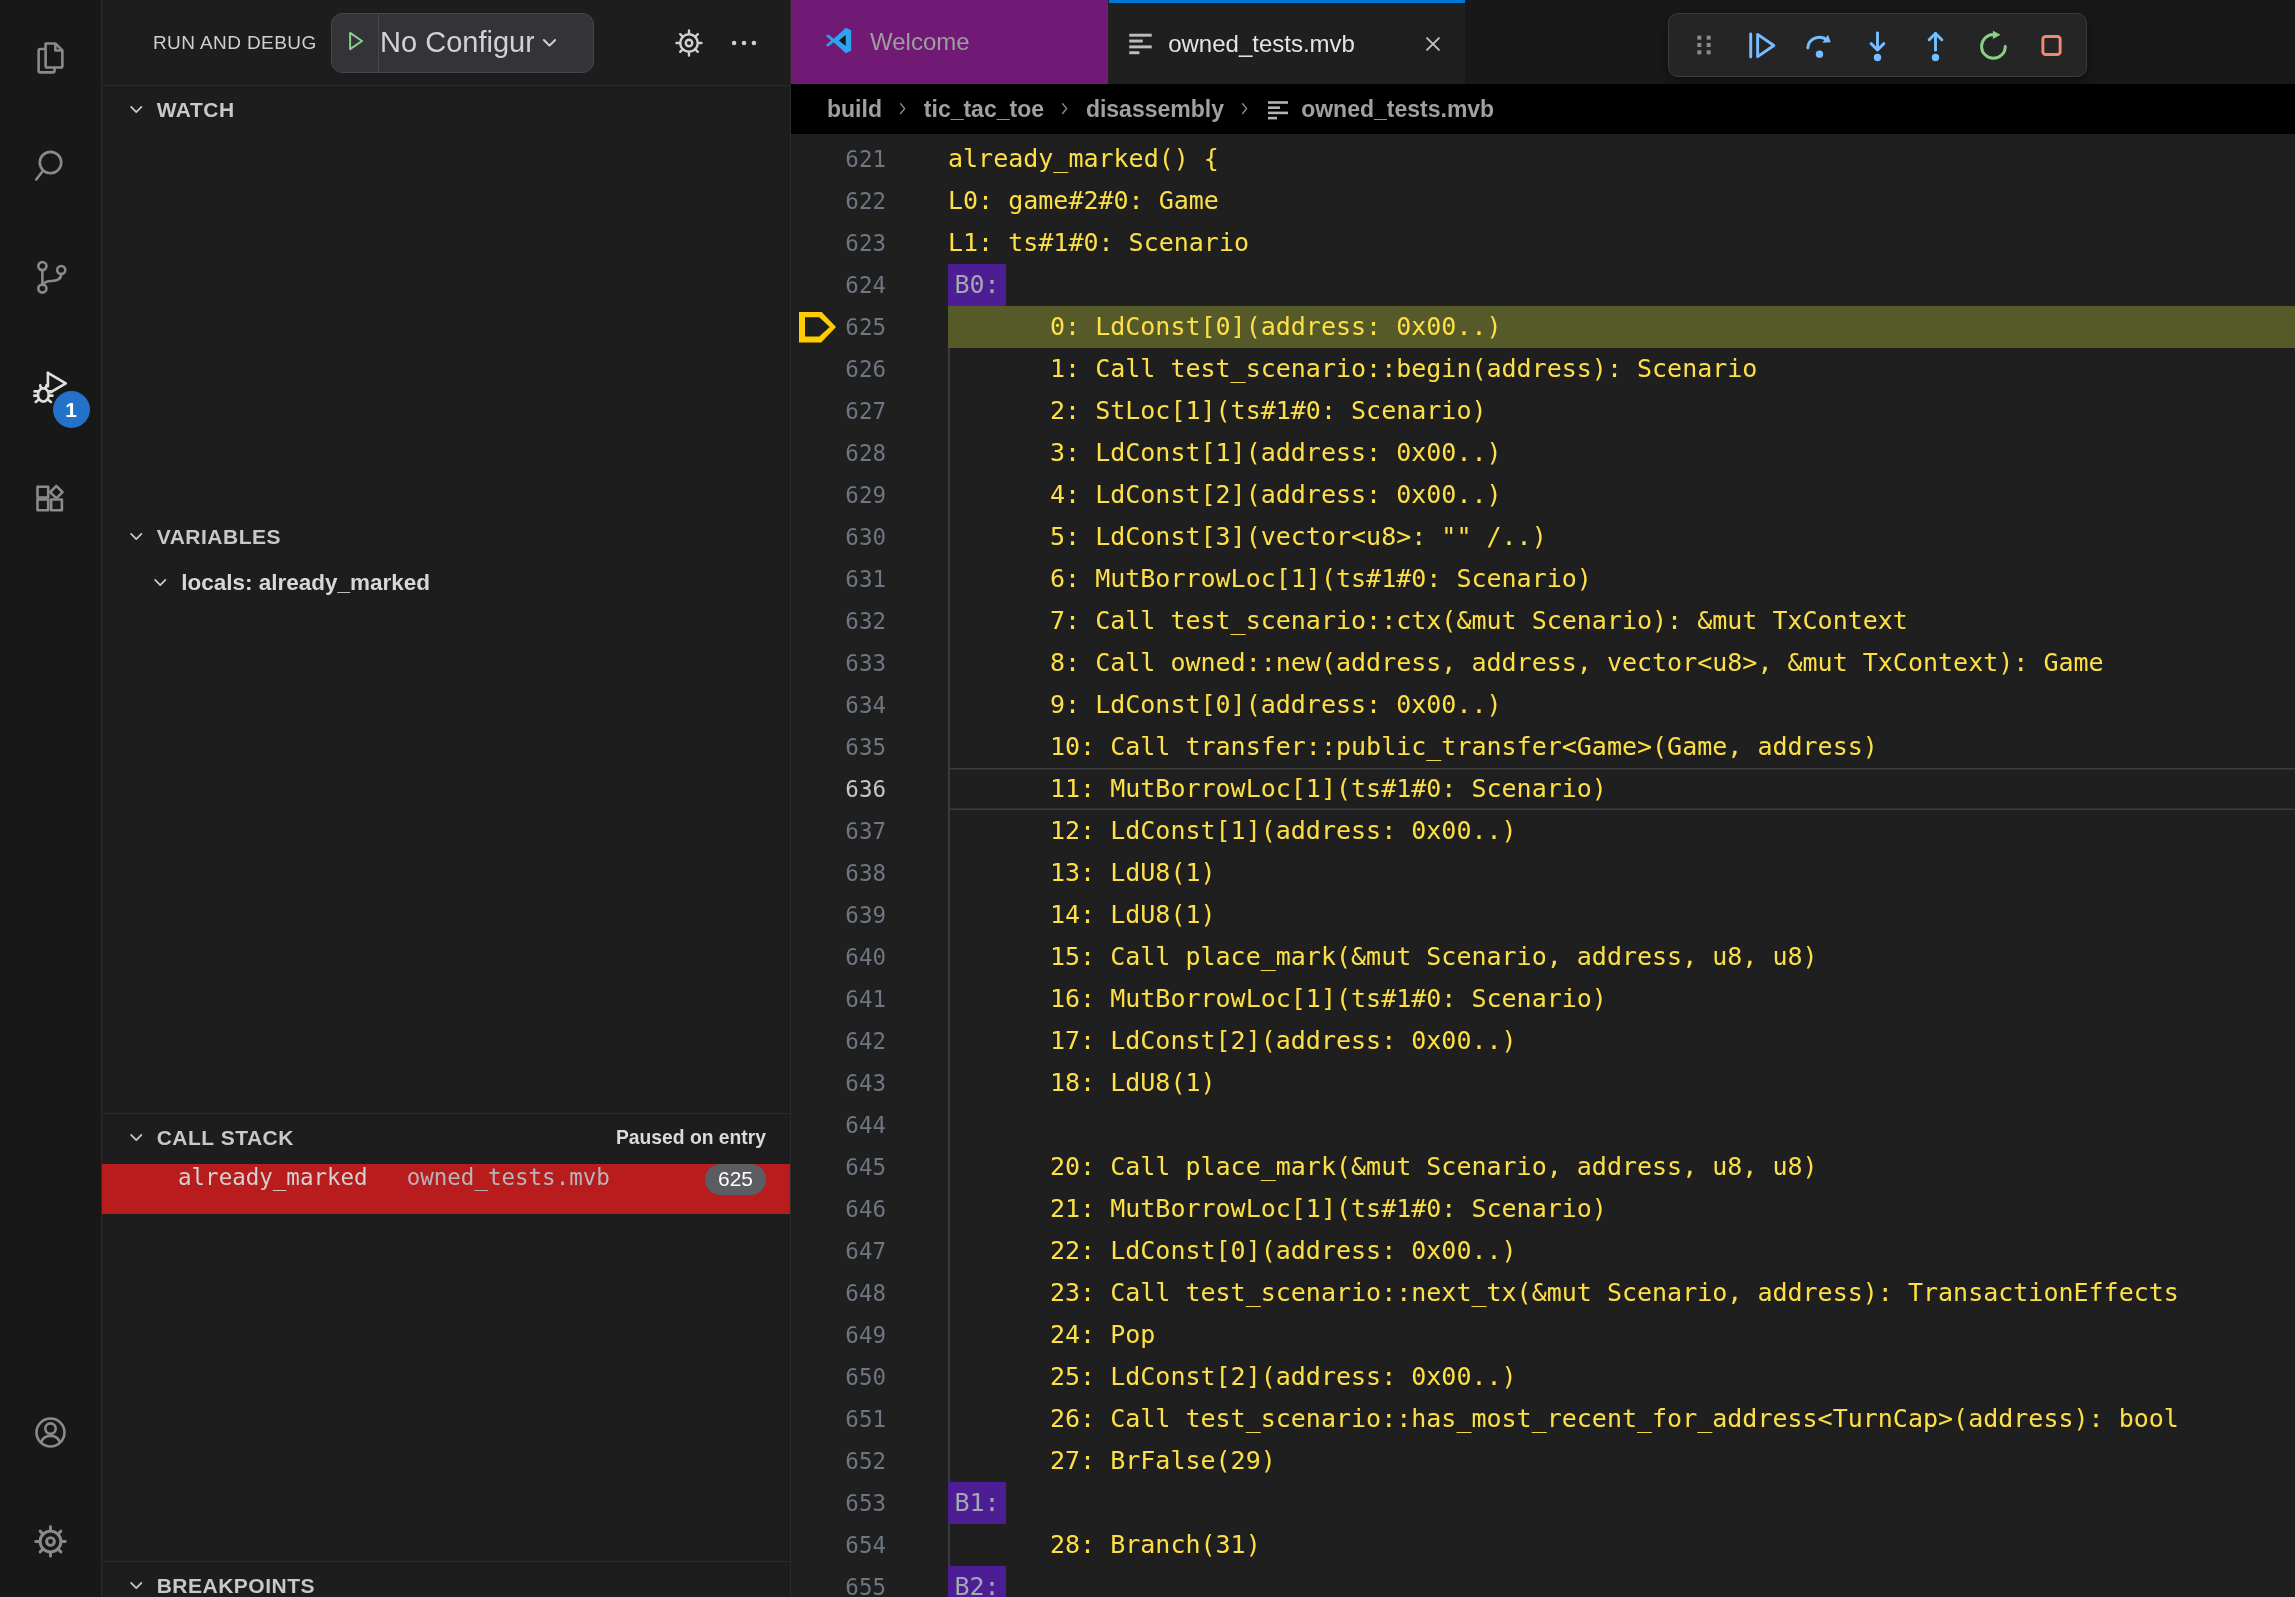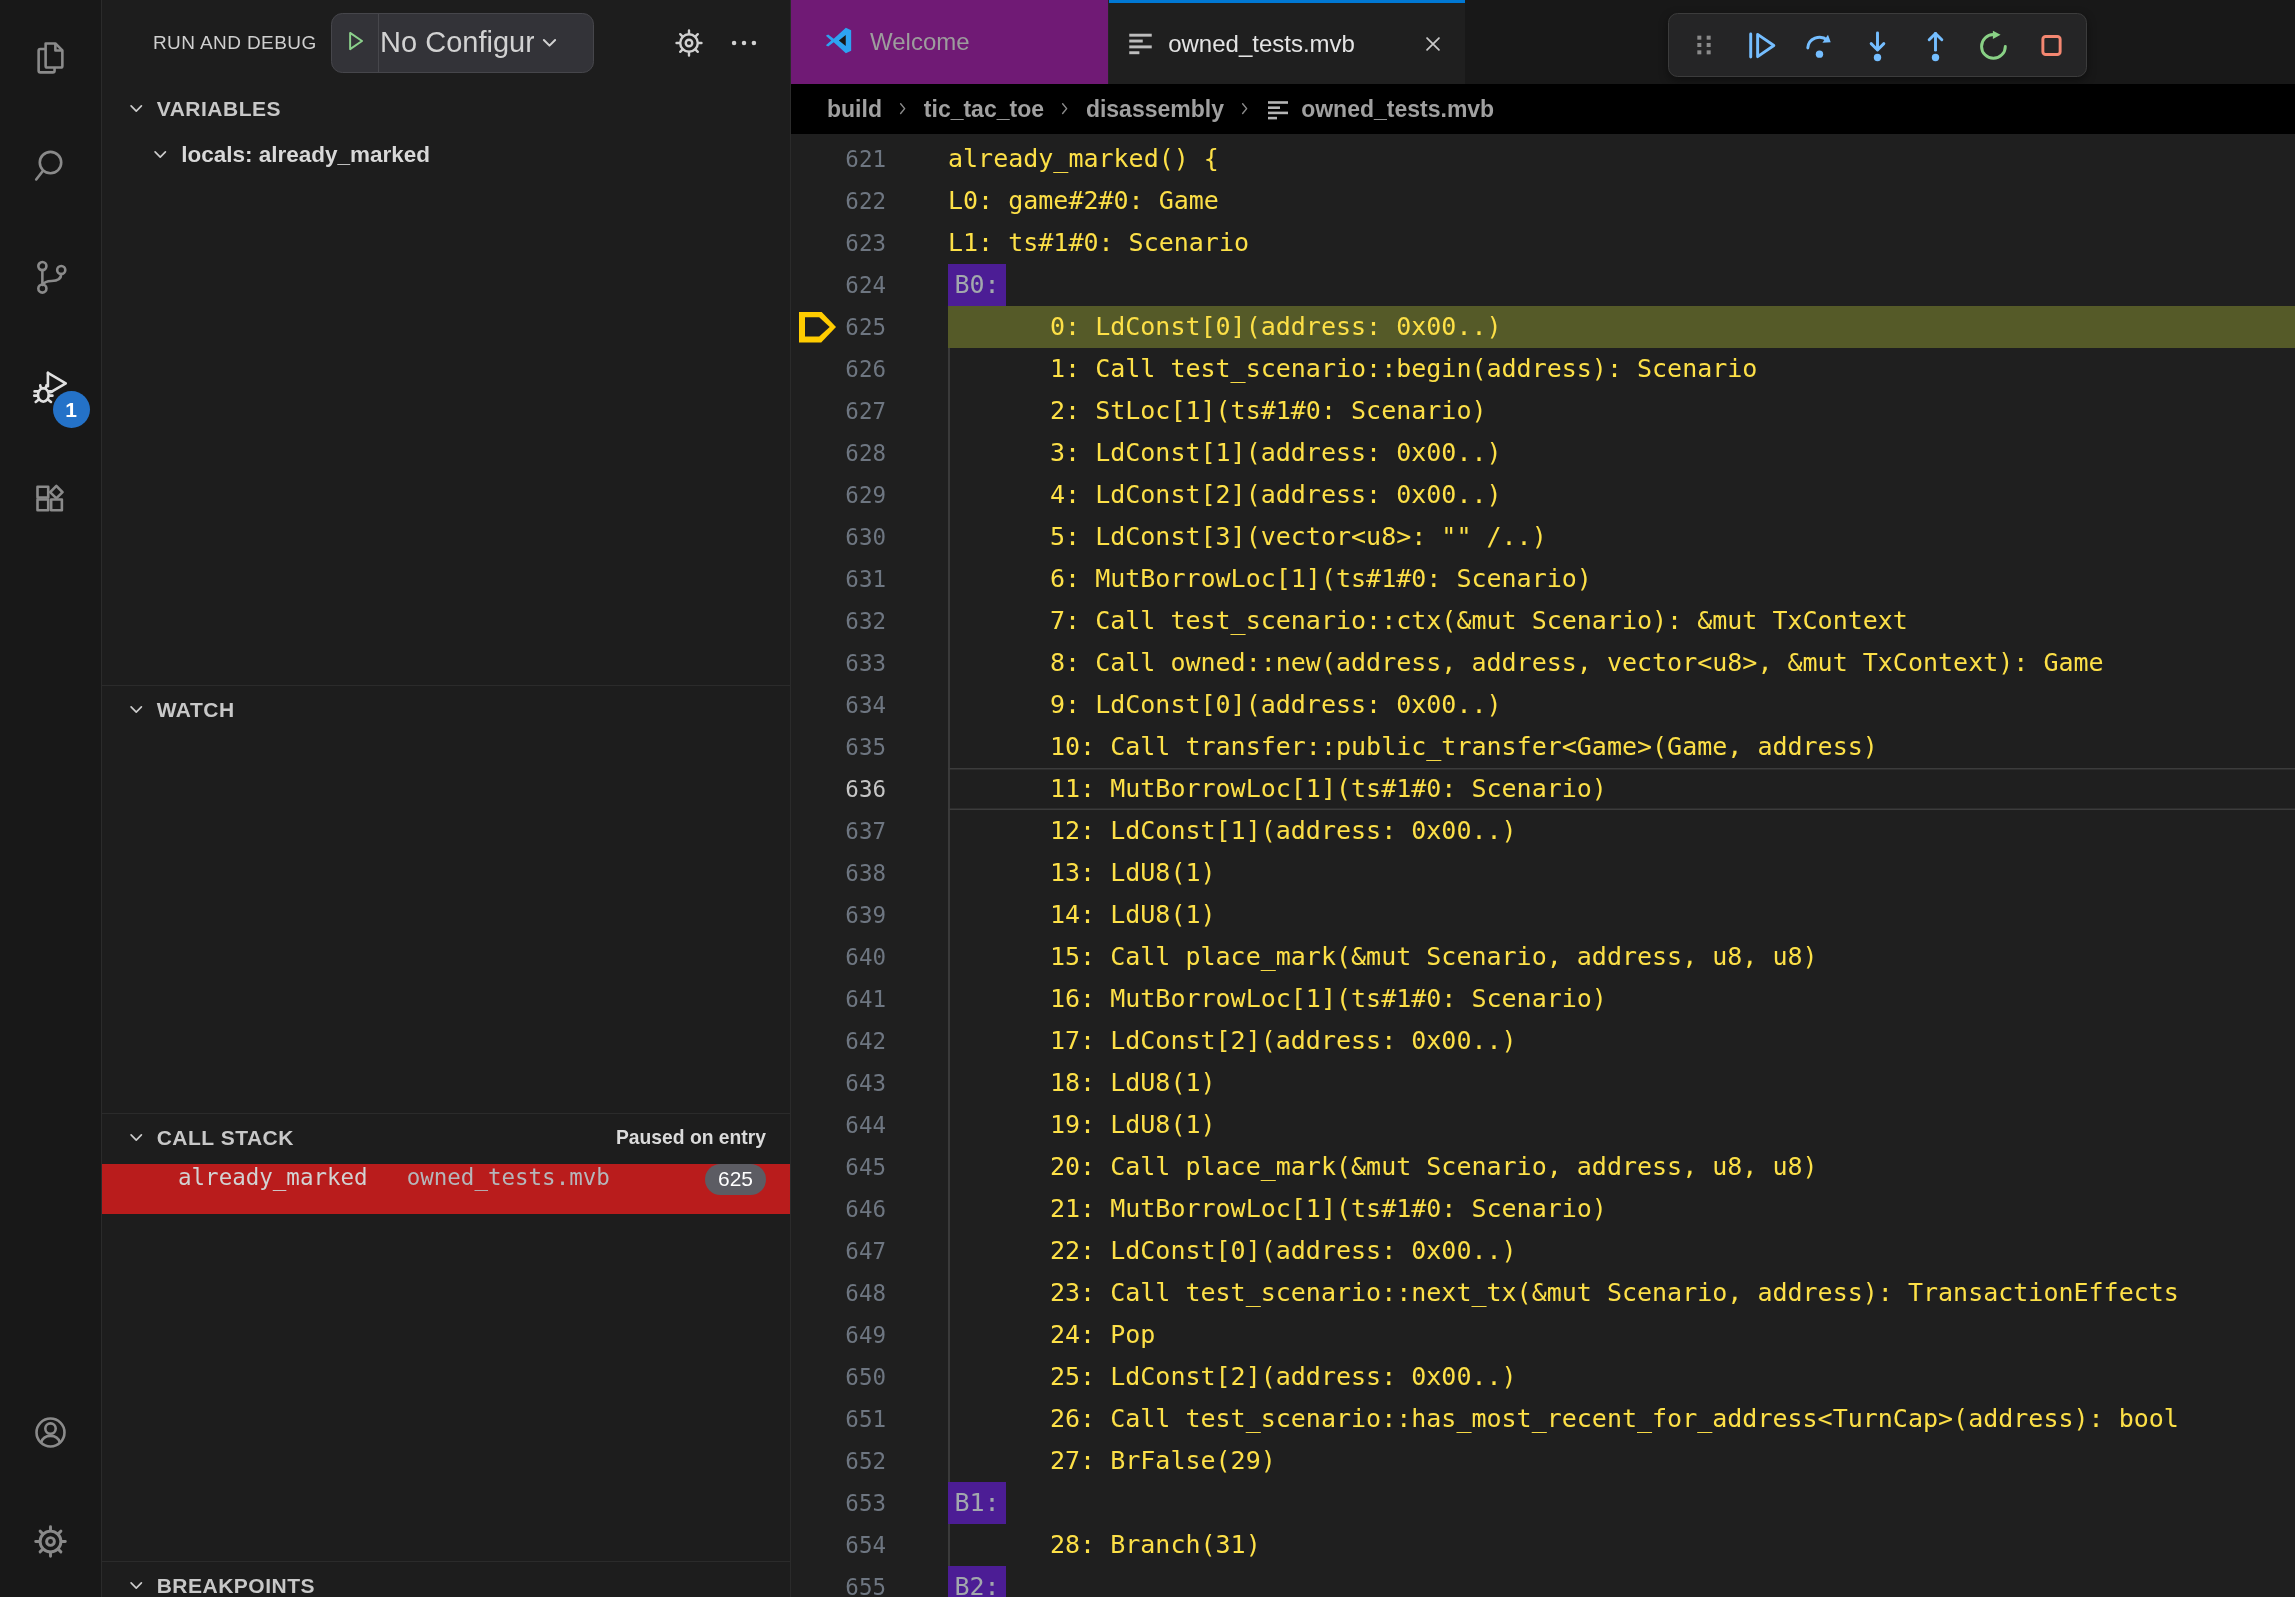--- a/index.html
+++ b/index.html
@@ -167,47 +167,47 @@
         </span>
       <span class="sb-dots">
           <svg width="34" height="34" viewBox="0 0 24 24" fill="#d0d0d0">
         <circle cx="5" cy="12" r="1.6"></circle>
             <circle cx="12" cy="12" r="1.6"></circle>
             <circle cx="19" cy="12" r="1.6"></circle>
       </svg>
         </span>
     </div>
 
+    <section class="section sec-watch">
+      <div class="sec-head">
+        <span class="chev">
+            <svg width="22.5" height="22.5" viewBox="0 0 24 24" fill="none" stroke="#cccccc" stroke-width="1.8" stroke-linecap="round" stroke-linejoin="round">
+              <path d="M6.5 9.5 L12 15 L17.5 9.5"></path>
+            </svg>
+          </span>
+        <span class="sec-label">WATCH</span>
+      </div>
+    </section>
+
     <section class="section sec-variables">
       <div class="sec-head">
         <span class="chev">
             <svg width="22.5" height="22.5" viewBox="0 0 24 24" fill="none" stroke="#cccccc" stroke-width="1.8" stroke-linecap="round" stroke-linejoin="round">
               <path d="M6.5 9.5 L12 15 L17.5 9.5"></path>
             </svg>
           </span>
         <span class="sec-label">VARIABLES</span>
       </div>
       <div class="locals-row">
         <span class="chev">
             <svg width="22.5" height="22.5" viewBox="0 0 24 24" fill="none" stroke="#cccccc" stroke-width="1.8" stroke-linecap="round" stroke-linejoin="round">
               <path d="M6.5 9.5 L12 15 L17.5 9.5"></path>
             </svg>
           </span>
         <span class="locals-label">locals: already_marked</span>
-      </div>
-    </section>
-
-    <section class="section sec-watch">
-      <div class="sec-head">
-        <span class="chev">
-            <svg width="22.5" height="22.5" viewBox="0 0 24 24" fill="none" stroke="#cccccc" stroke-width="1.8" stroke-linecap="round" stroke-linejoin="round">
-              <path d="M6.5 9.5 L12 15 L17.5 9.5"></path>
-            </svg>
-          </span>
-        <span class="sec-label">WATCH</span>
       </div>
     </section>
 
     <section class="section sec-callstack">
       <div class="sec-head">
         <span class="chev">
             <svg width="22.5" height="22.5" viewBox="0 0 24 24" fill="none" stroke="#cccccc" stroke-width="1.8" stroke-linecap="round" stroke-linejoin="round">
               <path d="M6.5 9.5 L12 15 L17.5 9.5"></path>
             </svg>
           </span>
@@ -546,23 +546,20 @@
           </span>
           <div class="code-body">
             <span class="code-text">18: LdU8(1)</span>
           </div>
         </div>
 
         <div class="code-row k-plain i-1">
           <span class="gutter">
             <span class="ln">644</span>
           </span>
-          <div class="code-body">
-            <span class="code-text">19: LdU8(1)</span>
-          </div>
         </div>
 
         <div class="code-row k-plain i-1">
           <span class="gutter">
             <span class="ln">645</span>
           </span>
           <div class="code-body">
             <span class="code-text">20: Call place_mark(&amp;mut Scenario, address, u8, u8)</span>
           </div>
         </div>

